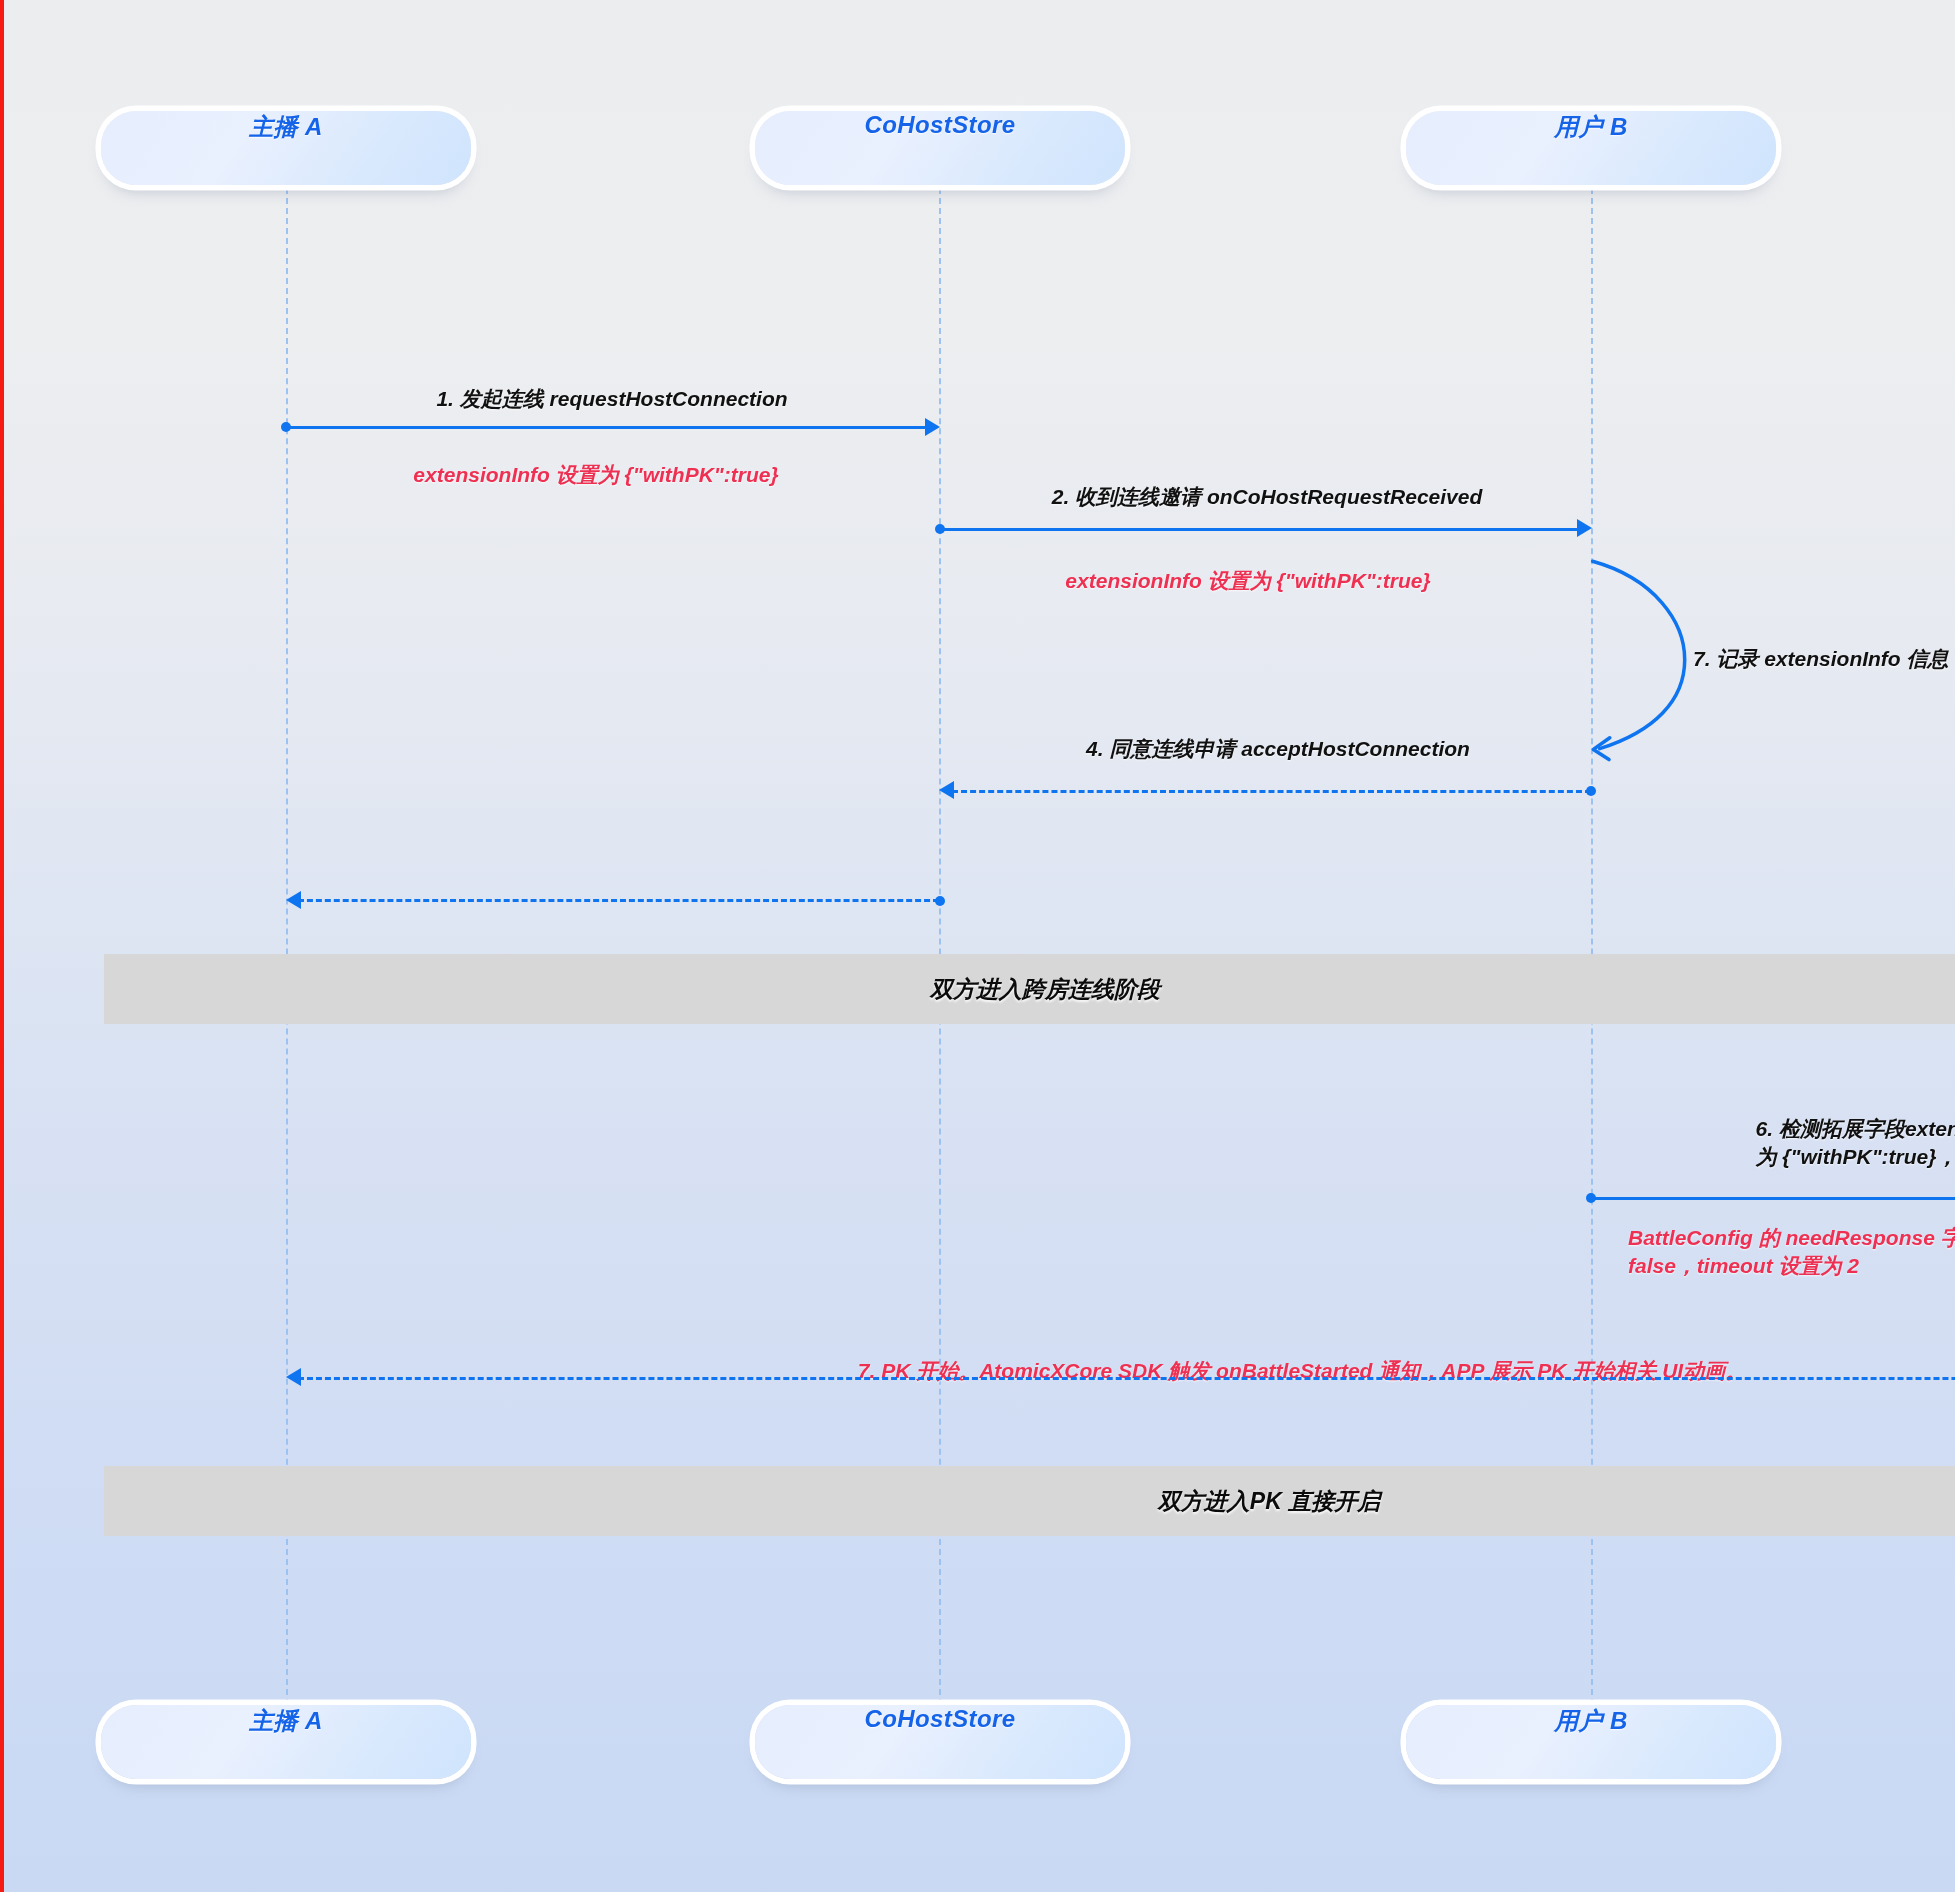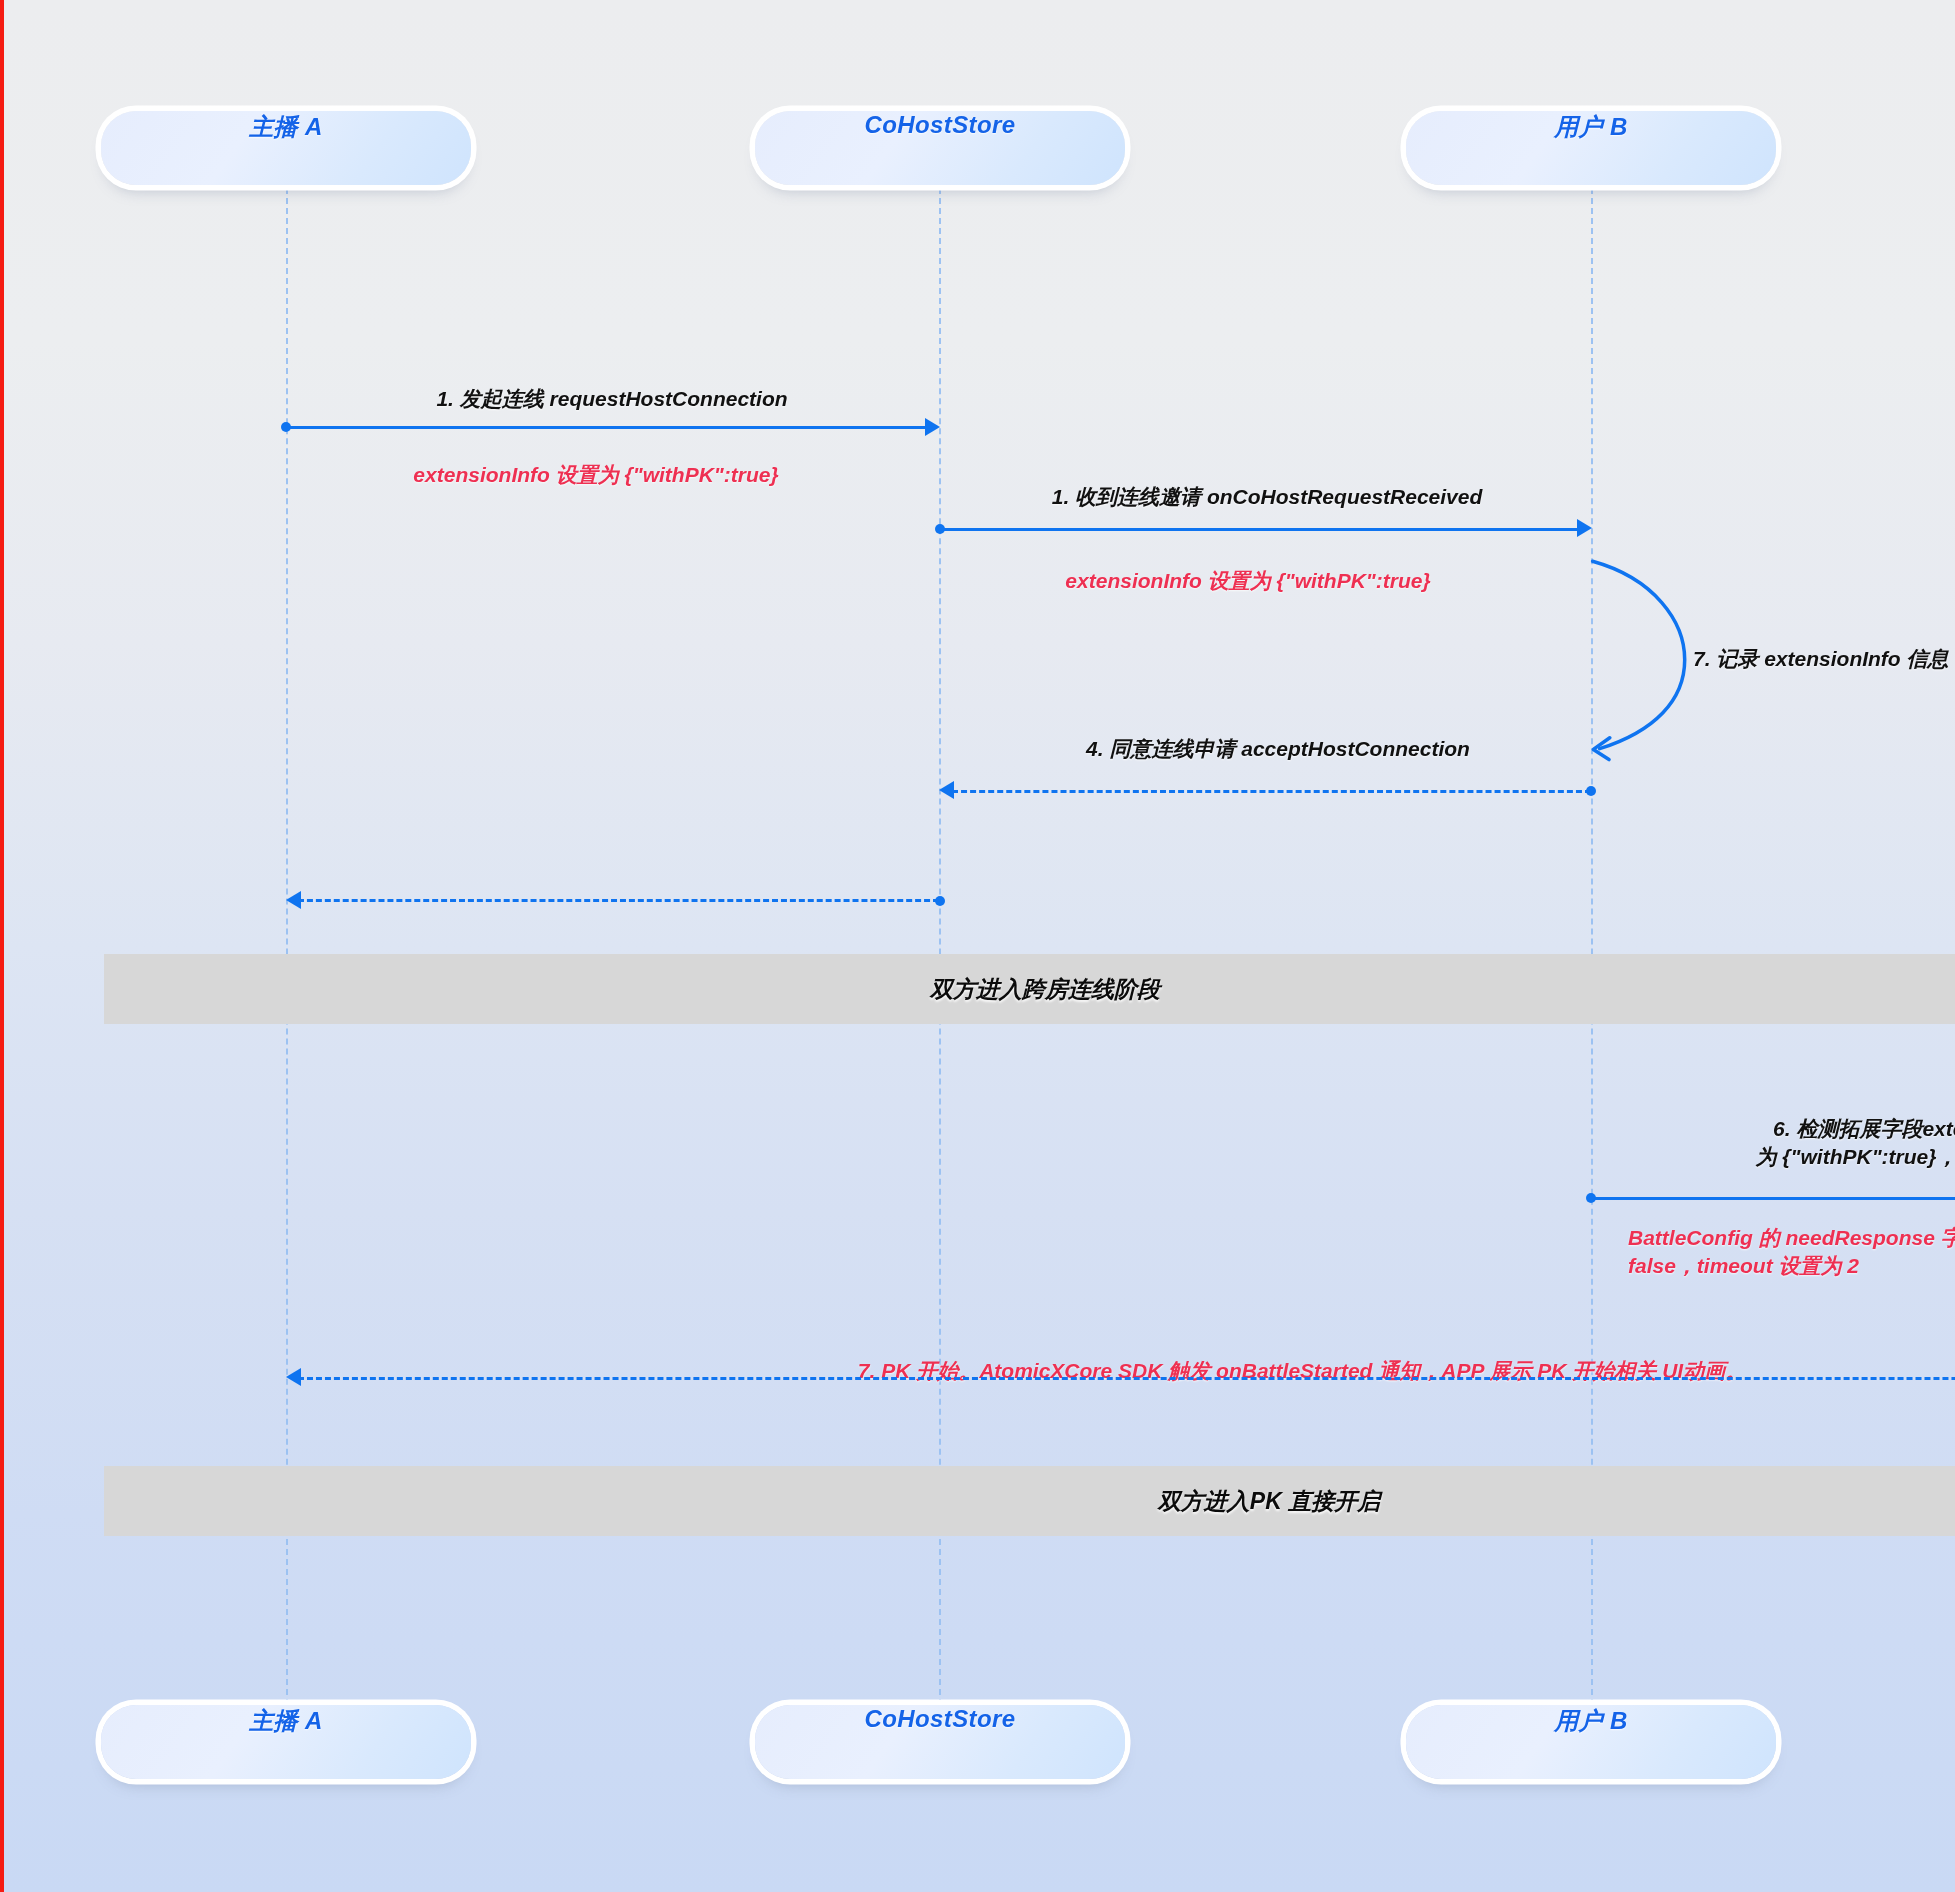--- a/index.html
+++ b/index.html
@@ -112,21 +112,21 @@
     position: absolute;
     font-size: 21px;
     font-weight: 700;
     font-style: italic;
     line-height: 1.32;
     white-space: pre;
     text-shadow: 0 1.2px 2px rgba(255,255,255,0.8);
   }
   .label.black { color: #111111; }
   .label.red   { color: #ee3052; }
-  .label.center { text-align: center; transform: translateX(-50%); }
+  .label.center { transform: translateX(-50%); }
   .label.left   { text-align: left; }
 
   .selfloop { position: absolute; }
 </style>
 </head>
 <body>
 
 <div id="page">
 
   <div class="lifeline" style="left:282px; top:188px; height:1517px;"></div>
@@ -142,21 +142,21 @@
   <div class="participant" style="left:1402px; top:111px; width:370px; height:74px;">
     <span>用户 B</span>
   </div>
 
   <div class="label black center" style="left:608px; top:385px;">1. 发起连线 requestHostConnection</div>
   <div class="dot-start" style="left:277px; top:422px;"></div>
   <div class="msg-line" style="left:282px; top:426px; width:649px;"></div>
   <div class="arrow-head right" style="left:921px; top:418px;"></div>
   <div class="label red center" style="left:592px; top:461px;">extensionInfo 设置为 {"withPK":true}</div>
 
-  <div class="label black center" style="left:1263px; top:483px;">1. 收到连线邀请 onCoHostRequestReceived</div>
+  <div class="label black center" style="left:1263px; top:483px;">2. 收到连线邀请 onCoHostRequestReceived</div>
   <div class="dot-start" style="left:931px; top:524px;"></div>
   <div class="msg-line" style="left:935px; top:528px; width:647px;"></div>
   <div class="arrow-head right" style="left:1573px; top:519px;"></div>
   <div class="label red center" style="left:1244px; top:567px;">extensionInfo 设置为 {"withPK":true}</div>
 
   <div class="selfloop" style="left:1580px; top:555px;">
     <svg width="121" height="207" viewBox="0 0 310 530">
       <path d="M 22 16 C 180 60, 258 170, 258 268 C 258 372, 180 452, 40 496" stroke="#0f74f0" stroke-width="9" fill="none" stroke-linecap="round"></path>
       <path d="M 66 468 L 24 498 L 64 524" stroke="#0f74f0" stroke-width="9" fill="none" stroke-linecap="round" stroke-linejoin="round"></path>
     </svg>

